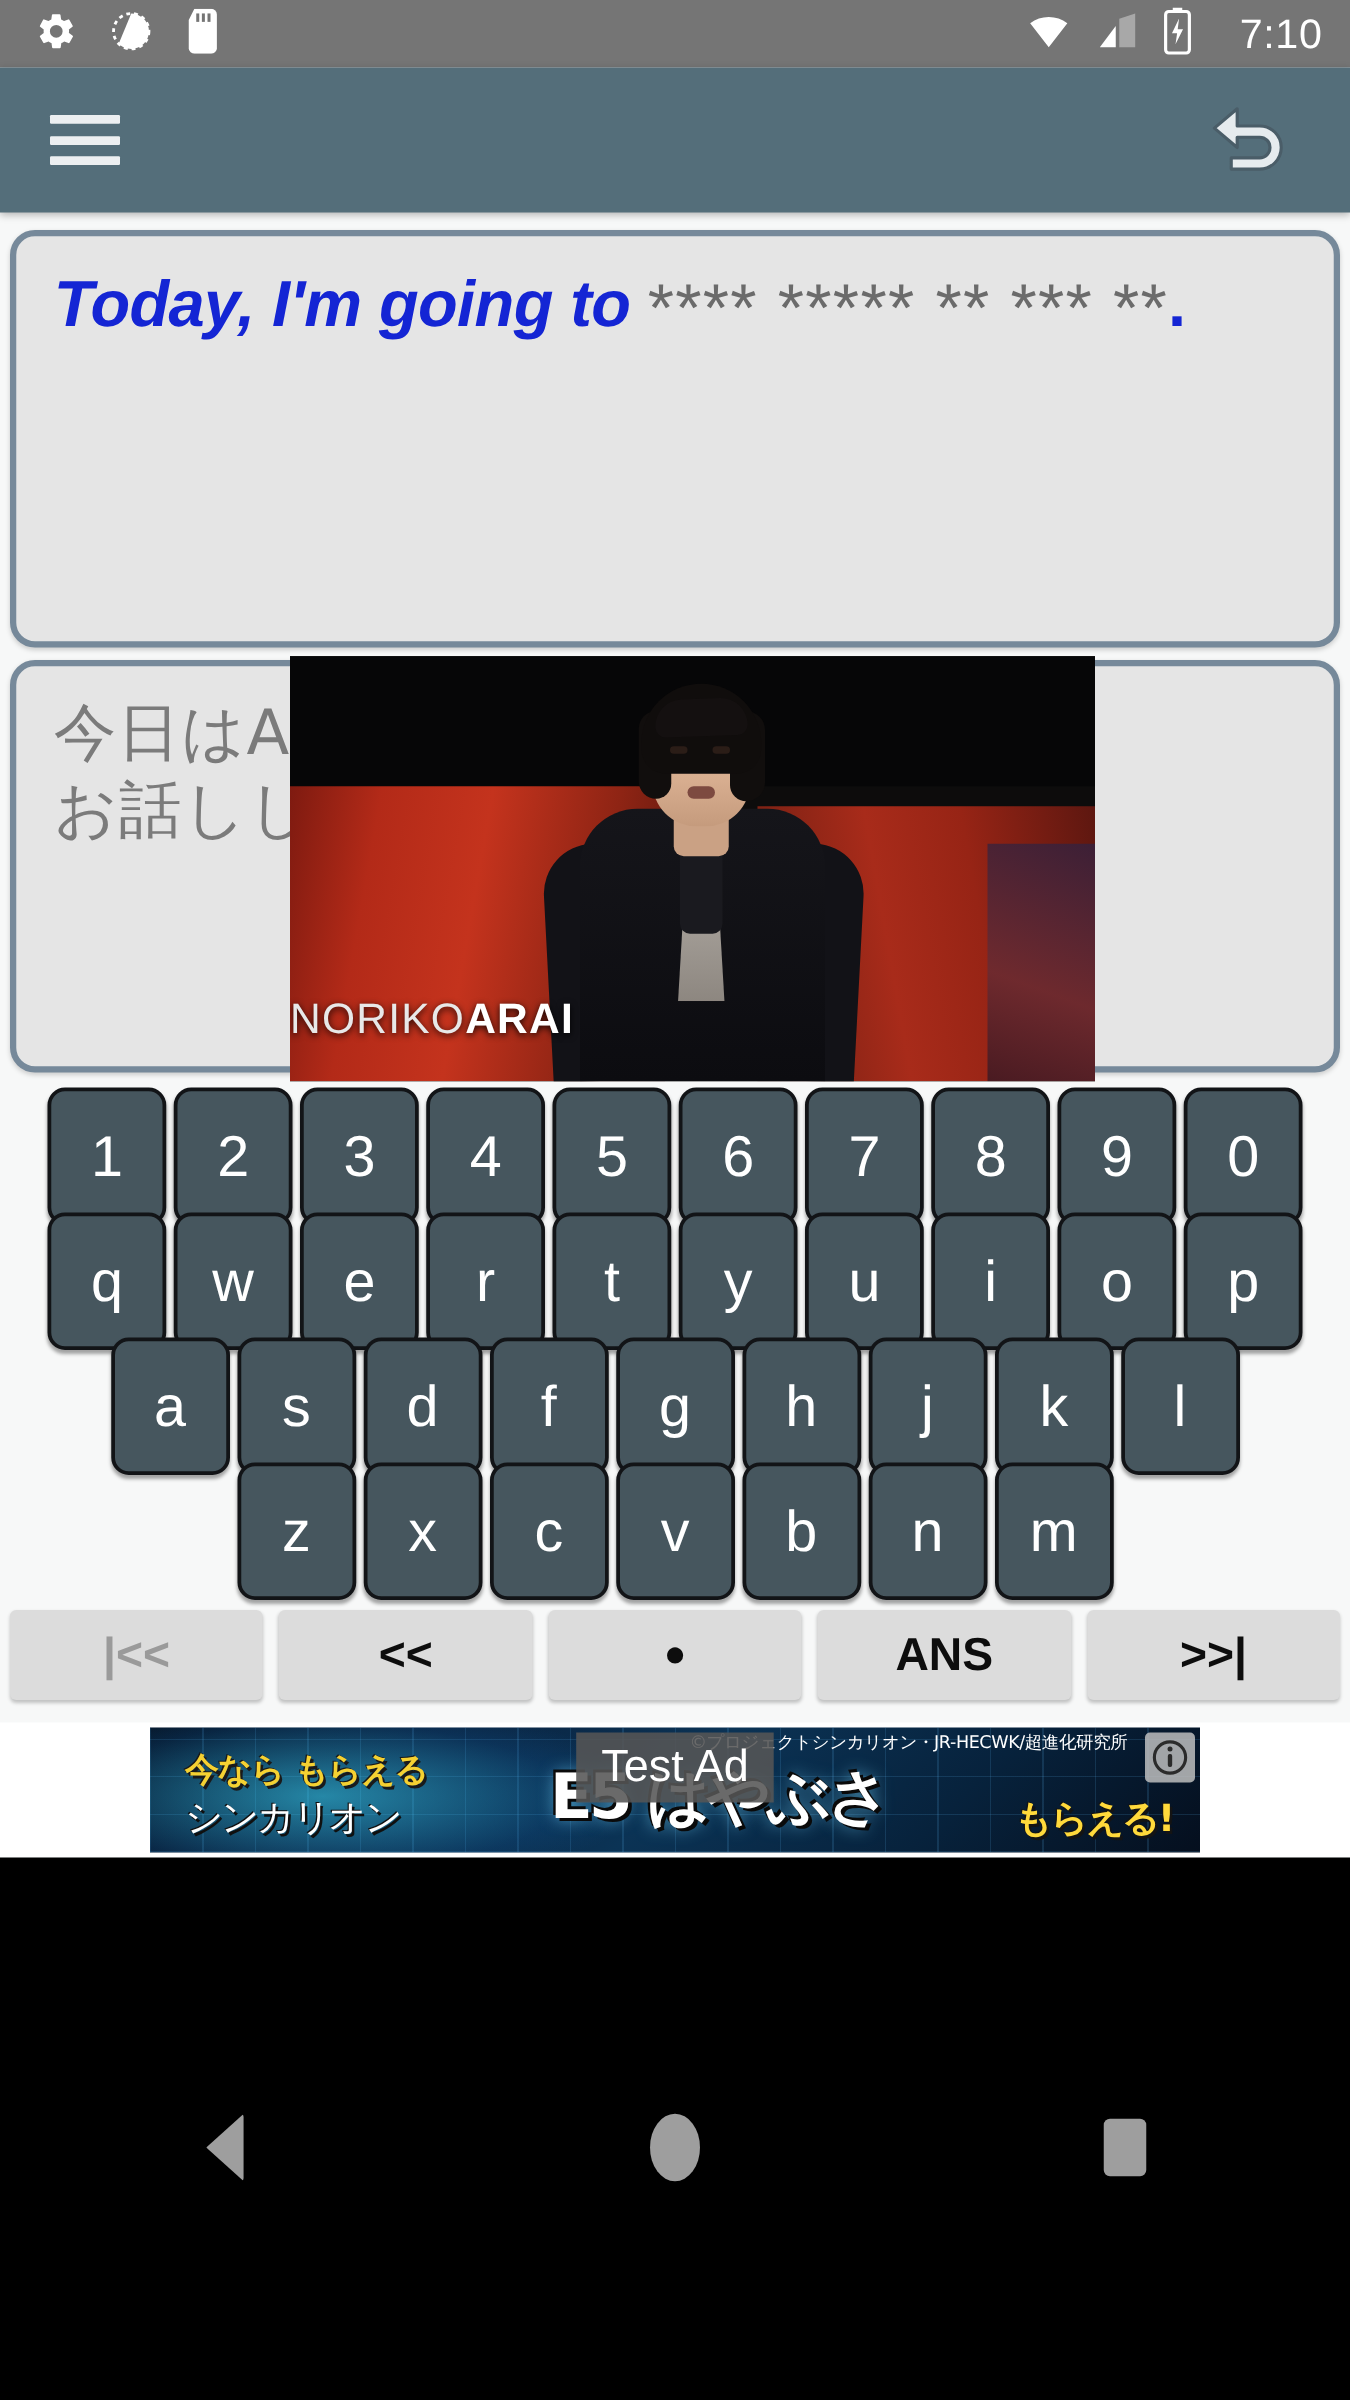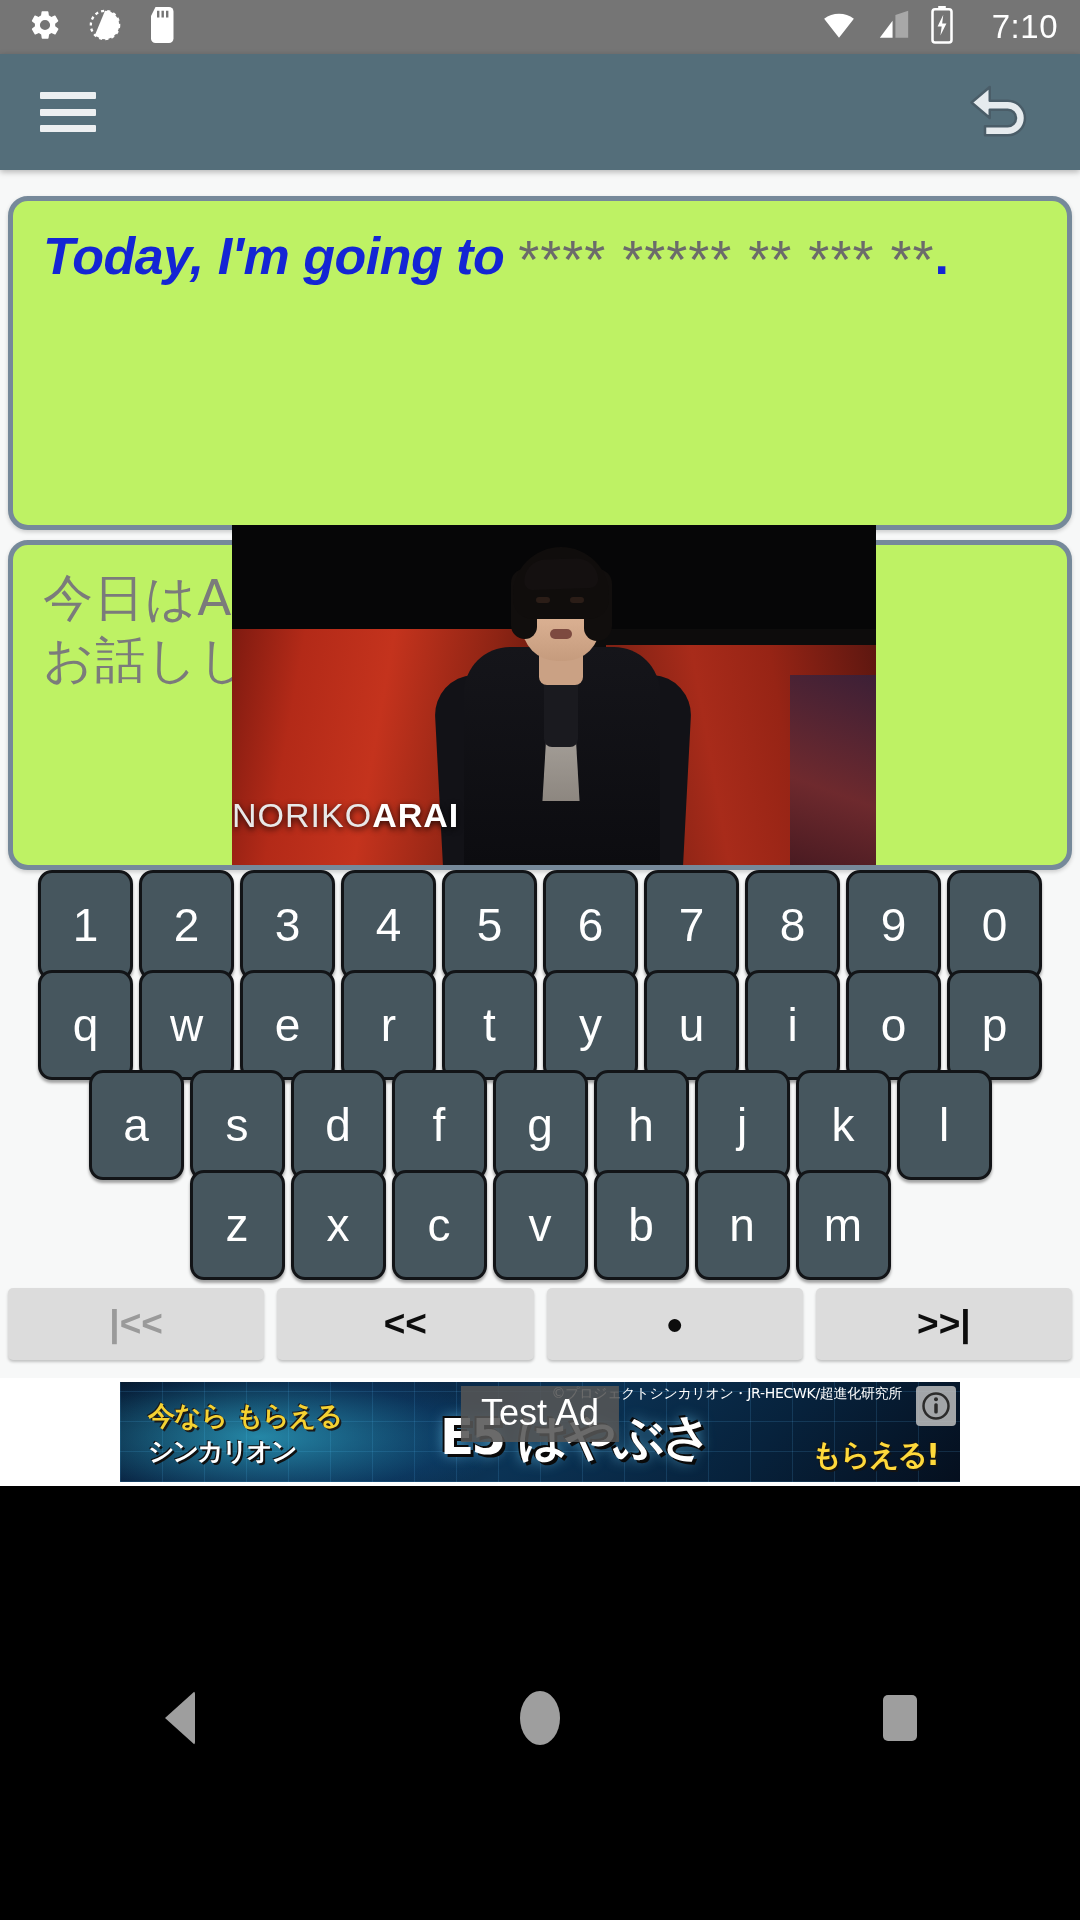--- a/index.html
+++ b/index.html
@@ -29,25 +29,24 @@
   }
   .hamburger{ width:56px; height:40px; display:flex; flex-direction:column;
               justify-content:space-between; cursor:pointer; }
   .hamburger span{ display:block; height:7px; background:#eceff1; border-radius:1px; }
   .appbar-title{ color:#ffffff; font-size:44px; font-weight:bold; margin-left:44px; letter-spacing:.4px; }
   .undo-btn{ margin-left:auto; width:86px; height:86px; display:flex;
              align-items:center; justify-content:center; cursor:pointer; }
 
   
   .panel{
-    position:absolute; background:#bef264;
+    position:absolute; background:#e5e5e5;
     border:5px solid #76899a; border-radius:20px;
     box-shadow:0 2px 4px rgba(0,0,0,.18);
     overflow:hidden;
-    margin-top:12px;
   }
   #answer-panel{ left:8px; top:184px; width:1064px; height:334px; padding:28px 30px; }
   #source-panel{ left:8px; top:528px; width:1064px; height:330px; padding:22px 30px; }
 
   .ans-line{ font-size:0; line-height:1.05; white-space:nowrap; }
   .ans-known{
     display:inline; font-size:52px; font-weight:bold; font-style:italic;
     color:#1425d4; letter-spacing:-.5px;
   }
   .ans-mask{
@@ -168,21 +167,21 @@
     text-shadow:2px 2px 0 #1a1a1a, -1px -1px 0 #1a1a1a;
     font-family:"DejaVu Sans", sans-serif;
   }
   .ad-jp-big{
     position:absolute; left:320px; top:22px; font-size:50px; font-weight:bold;
     color:#ffffff; letter-spacing:-3px; white-space:nowrap;
     text-shadow:3px 3px 0 #0a0a0a, -2px -2px 0 #0a0a0a, 0 0 14px rgba(120,220,255,.7);
     font-family:"DejaVu Sans", sans-serif;
   }
   .ad-jp-bot{
-    position:absolute; left:28px; top:52px; font-size:26px; font-weight:bold;
+    position:absolute; left:28px; top:52px; font-size:30px; font-weight:normal;
     color:#ffffff; letter-spacing:-2px; white-space:nowrap;
     text-shadow:2px 2px 0 #101010, -1px -1px 0 #101010;
     font-family:"DejaVu Sans", sans-serif;
     text-align:right;
   }
   .ad-jp-yellow{
     position:absolute; right:22px; bottom:6px; font-size:30px; font-weight:bold;
     color:#ffd93b; letter-spacing:-2px; white-space:nowrap;
     text-shadow:2px 2px 0 #141414, -1px -1px 0 #141414;
     font-family:"DejaVu Sans", sans-serif;
@@ -357,20 +356,21 @@
         <div class="key">b</div>
         <div class="key">n</div>
         <div class="key">m</div>
       </div>
   </div>
 
   <div id="controlbar">
       <div class="ctl disabled">|&lt;&lt;</div>
       <div class="ctl">&lt;&lt;</div>
       <div class="ctl dot">●</div>
+      <div class="ctl">ANS</div>
       <div class="ctl">&gt;&gt;|</div>
     </div>
 
   <div id="ad-area">
     <div id="ad-banner">
       <div class="ad-grid"></div>
       <div class="ad-glow"></div>
       <div class="ad-jp-top">今なら もらえる</div>
       <div class="ad-jp-bot">シンカリオン</div>
       <div class="ad-jp-big">E5 はやぶさ</div>

